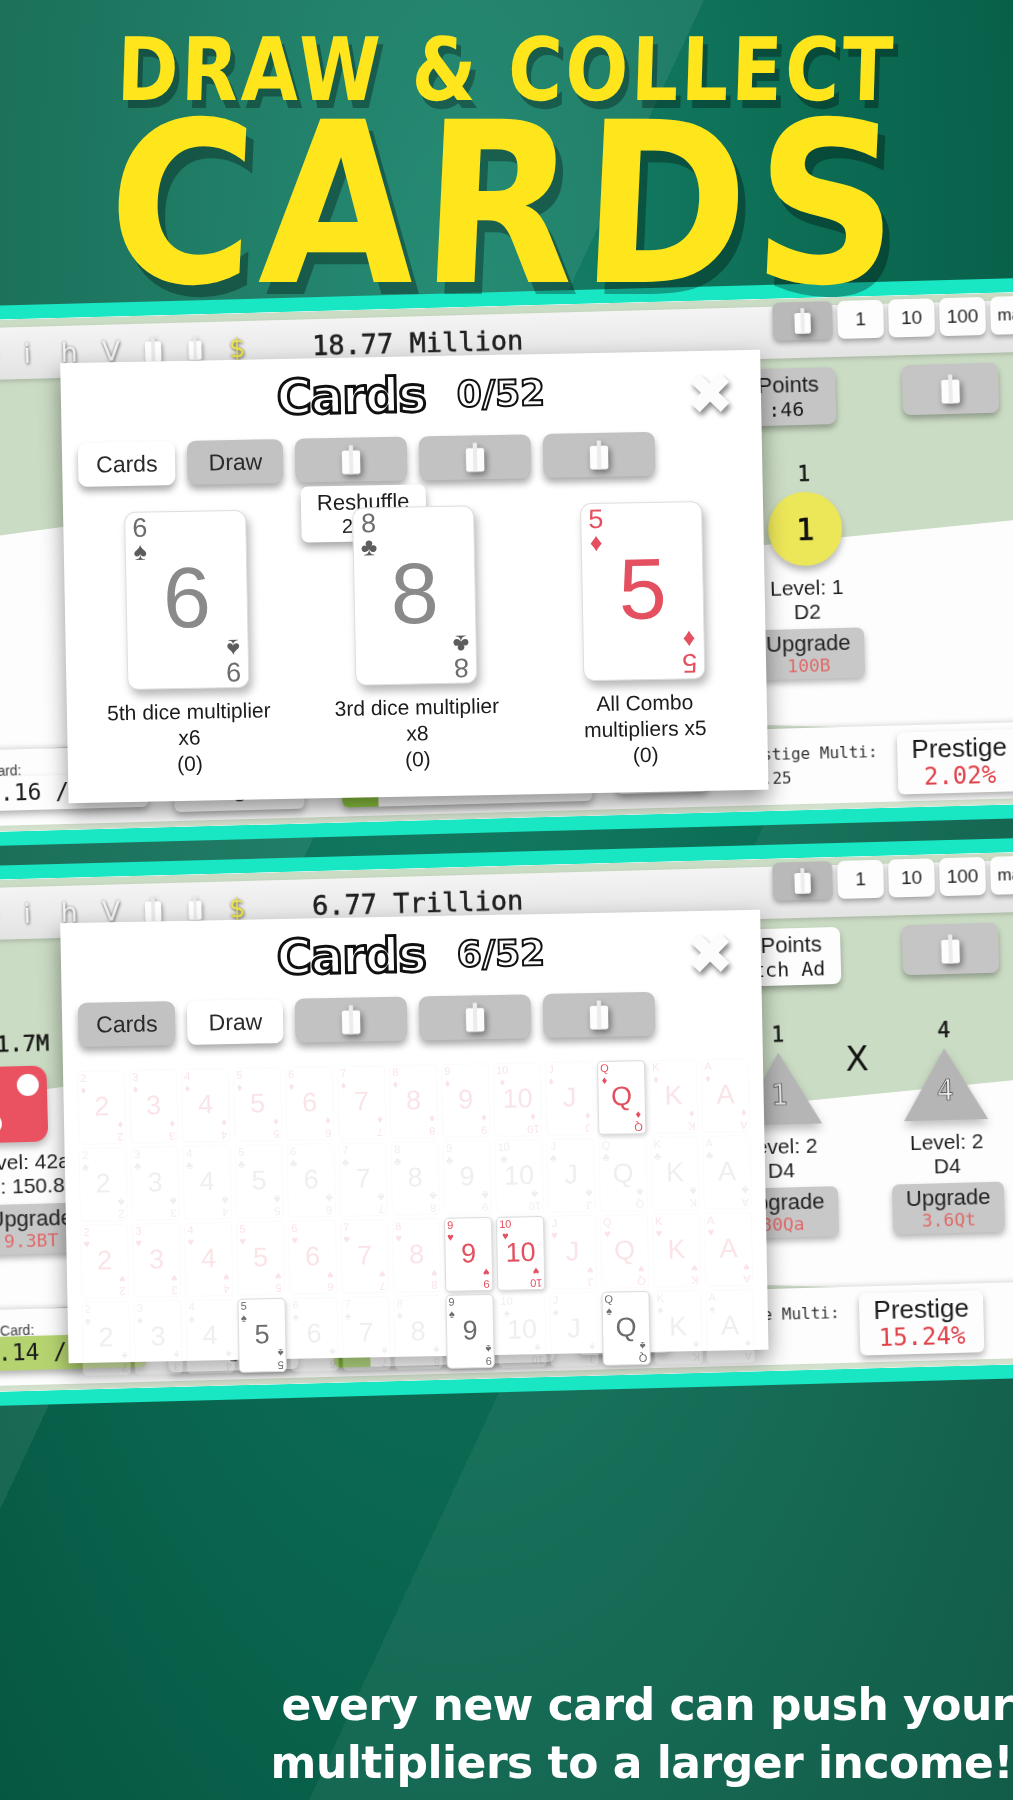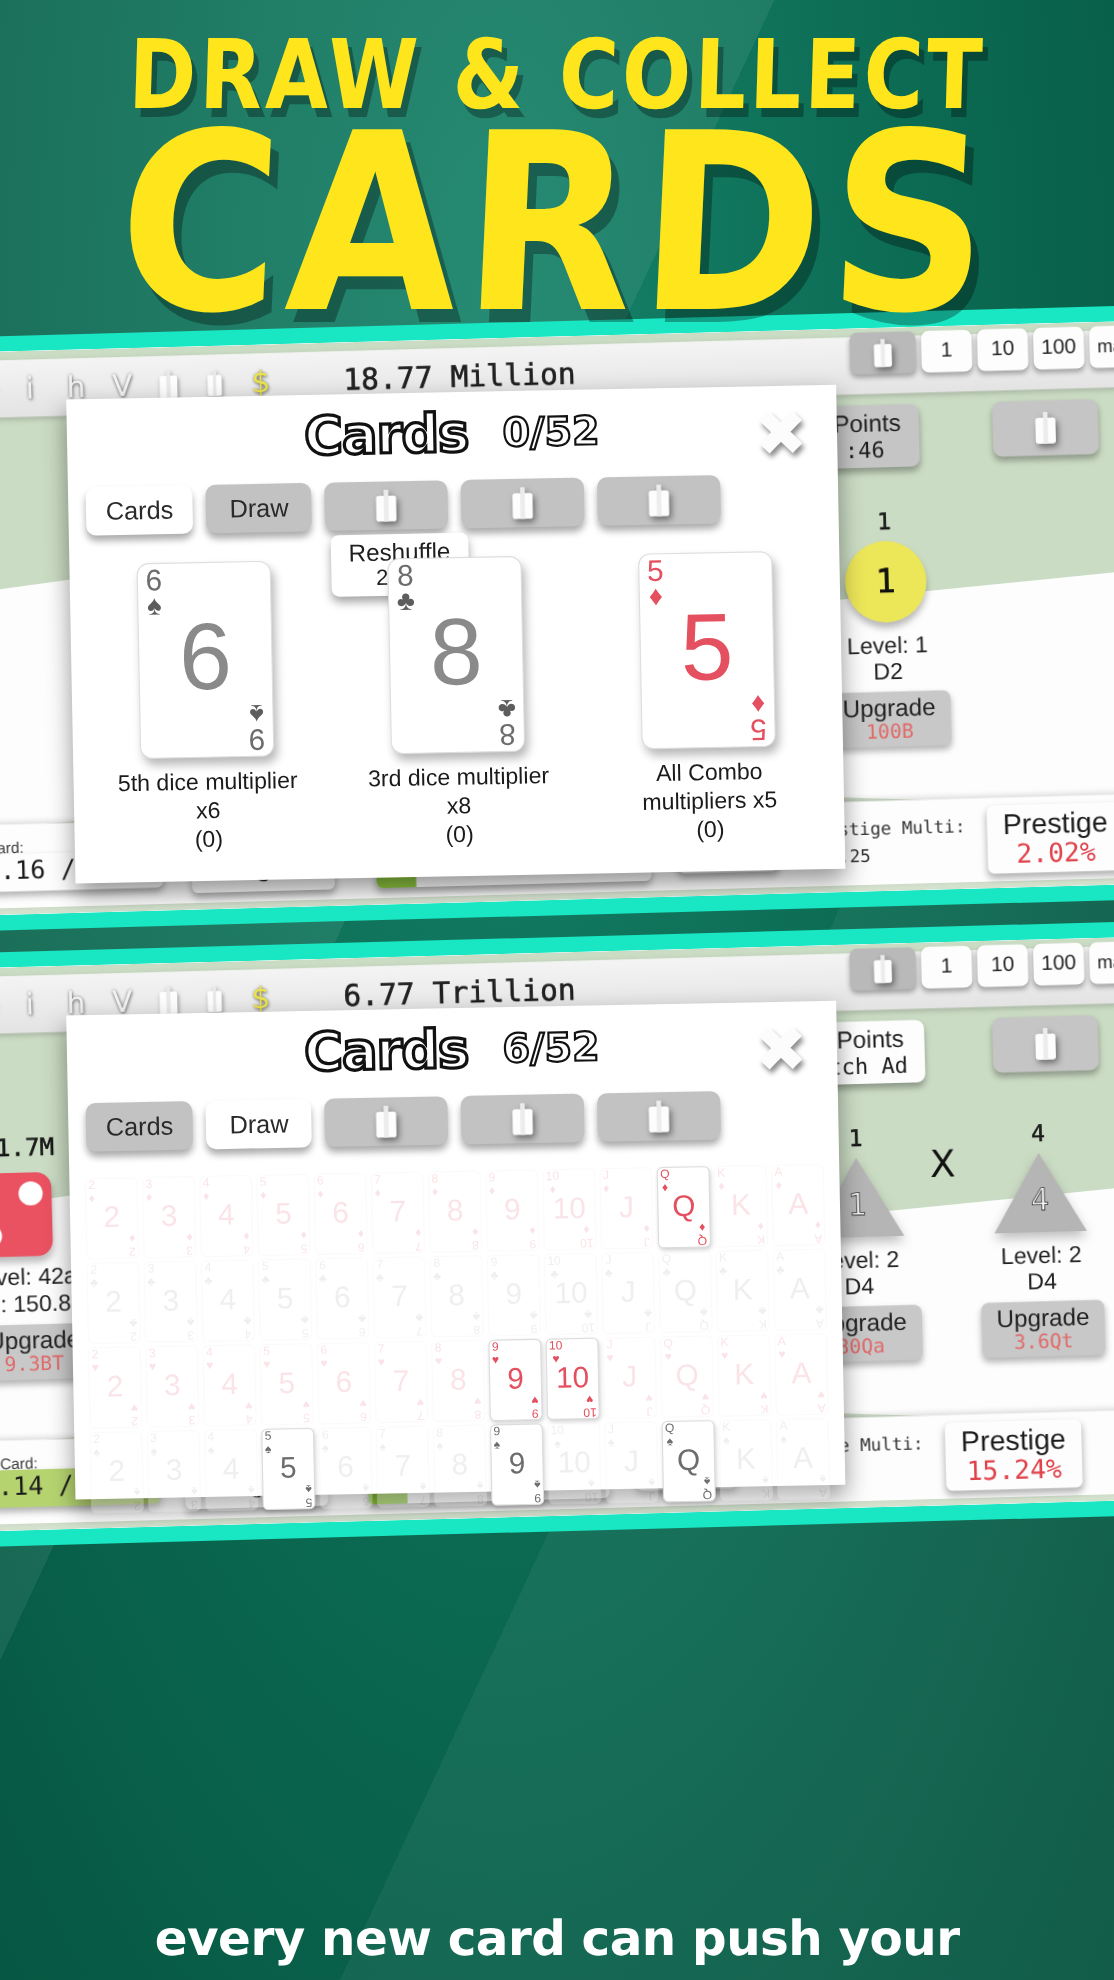--- a/index.html
+++ b/index.html
@@ -43,21 +43,21 @@
     letter-spacing:6px;
     color:#FFE51C;
     text-shadow: 8px 10px 0 rgba(0,0,0,.30);
     transform: scaleY(1.12) skewX(-3deg);
     white-space:nowrap;
   }
 
   
   .caption {
     position:absolute; left:0; bottom:8px; width:1013px;
-    text-align:center; color:#ffffff; z-index:6; pointer-events:none;
+    text-align:right; color:#ffffff; z-index:6; pointer-events:none;
   }
   .caption div {
     font-family:"DejaVu Sans", sans-serif;
     font-size:44px; line-height:58px; font-weight:600;
     letter-spacing:-.5px;
   }
 
   
   .shotwrap { position:absolute; left:-34px; width:1081px; z-index:4; }
   #shot1 { top:292px; height:540px; transform: rotate(-1.55deg); }
@@ -959,13 +959,14 @@
               </div>
             </div>
           </div>
       </div>
     </div>
   </div>
 </div>
 
 <div class="caption">
   <div>every new card can push your</div>
+  <div>multipliers to a larger income!</div>
 </div>
 
 </body></html>

